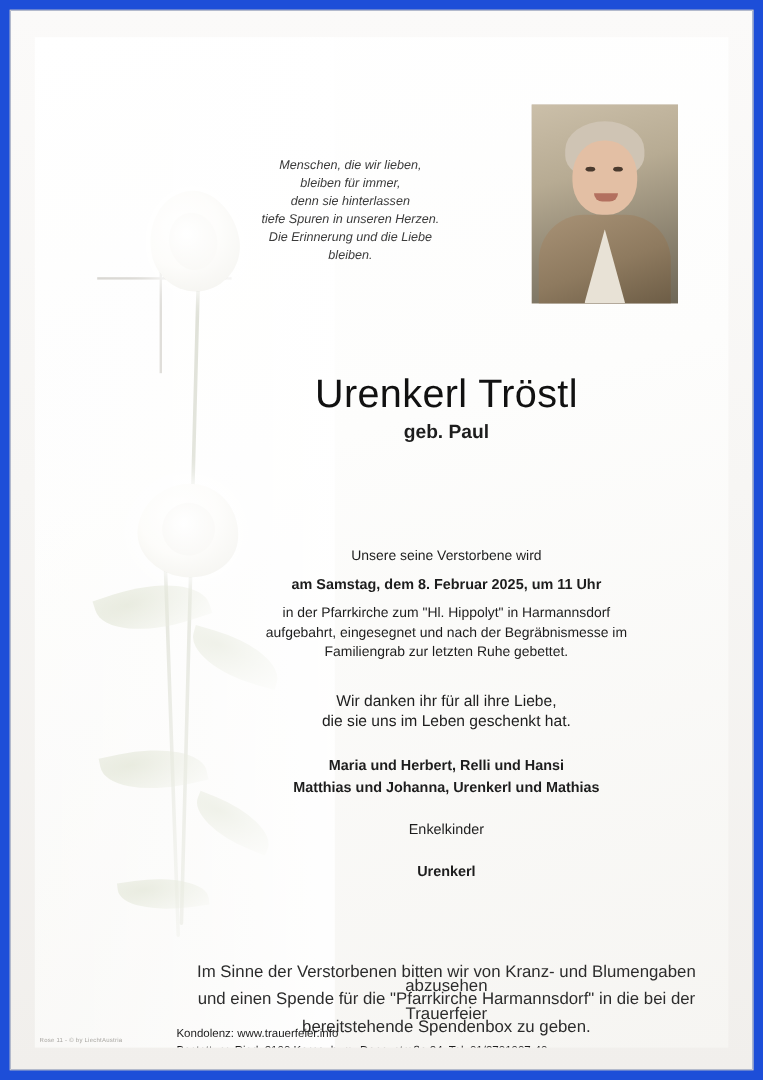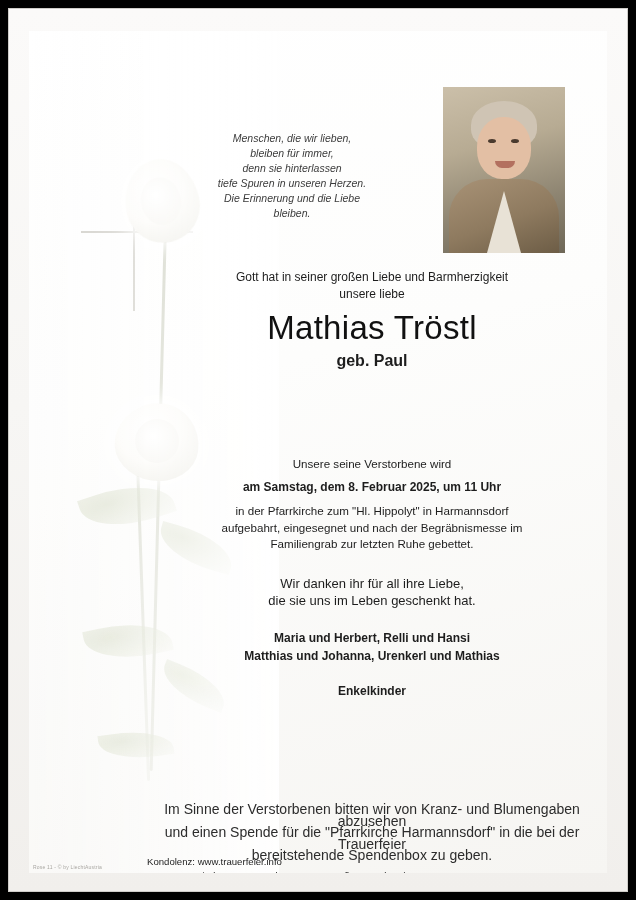--- a/index.html
+++ b/index.html
@@ -11,21 +11,21 @@
     width: 636px;
     height: 900px;
     font-family: "Liberation Sans", sans-serif;
     color: #1a1a1a;
     overflow: hidden;
   }
   .page {
     position: relative;
     width: 636px;
     height: 900px;
-    background: #000000;
+    background: #1d4ed8;
     box-sizing: border-box;
   }
   
   .frame {
     position: absolute;
     left: 8px;
     top: 8px;
     right: 8px;
     bottom: 8px;
     border: 1px solid #cfcdc9;
@@ -244,21 +244,21 @@
   }
   .family {
     top: 598px;
     font-size: 12px;
     font-weight: bold;
     line-height: 18px;
   }
   .grandkids {
     top: 653px;
     font-size: 12px;
-    font-weight: bold;
+    font-weight: normal;
   }
   .greatgrandkids {
     top: 688px;
     font-size: 12px;
     font-weight: bold;
   }
   .footnote {
     position: absolute;
     left: 118px;
     top: 773px;
@@ -319,44 +319,43 @@
       </div>
 
       <div class="content">
         <div class="verse" style="white-space: pre-line;">Menschen, die wir lieben,
 bleiben für immer,
 denn sie hinterlassen
 tiefe Spuren in unseren Herzen.
 Die Erinnerung und die Liebe
 bleiben.</div>
 
-        <div class="block intro" style="white-space: pre-line;">Gott hat in seiner großen Liebe und Barmherzigkeit
-unsere liebe</div>
-
-        <div class="block name">Mathias Tröstl</div>
+
+        <div class="block name">Urenkerl Tröstl</div>
 
         <div class="block maiden">geb. Paul</div>
 
 
         <div class="block para2">Unsere seine Verstorbene wird</div>
 
         <div class="block date-bold">am Samstag, dem 8. Februar 2025, um 11 Uhr</div>
 
         <div class="block para3" style="white-space: pre-line;">in der Pfarrkirche zum "Hl. Hippolyt" in Harmannsdorf
 aufgebahrt, eingesegnet und nach der Begräbnismesse im
 Familiengrab zur letzten Ruhe gebettet.</div>
 
         <div class="block thanks" style="white-space: pre-line;">Wir danken ihr für all ihre Liebe,
 die sie uns im Leben geschenkt hat.</div>
 
         <div class="block family" style="white-space: pre-line;">Maria und Herbert, Relli und Hansi
 Matthias und Johanna, Urenkerl und Mathias</div>
 
         <div class="block grandkids">Enkelkinder</div>
 
+        <div class="block greatgrandkids">Urenkerl</div>
 
         <div class="footnote" style="white-space: pre-line;">Im Sinne der Verstorbenen bitten wir von Kranz- und Blumengaben abzusehen
 und einen Spende für die "Pfarrkirche Harmannsdorf" in die bei der Trauerfeier
 bereitstehende Spendenbox zu geben.</div>
 
         <div class="contact">
           <div>Kondolenz: www.trauerfeier.info</div>
           <div>Bestattung Ried, 2100 Korneuburg, Donaustraße 24, Tel. 01/2701907-40</div>
         </div>
 

